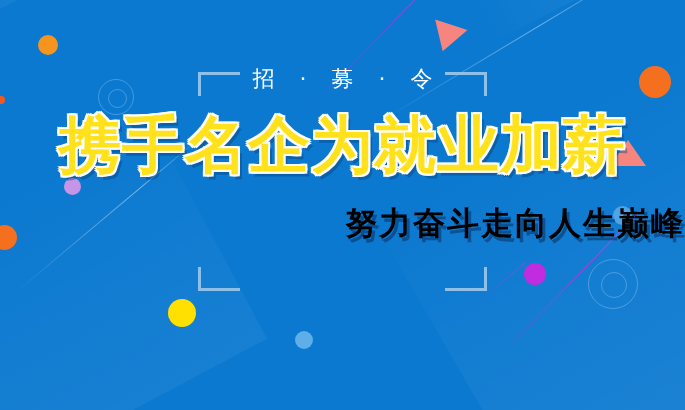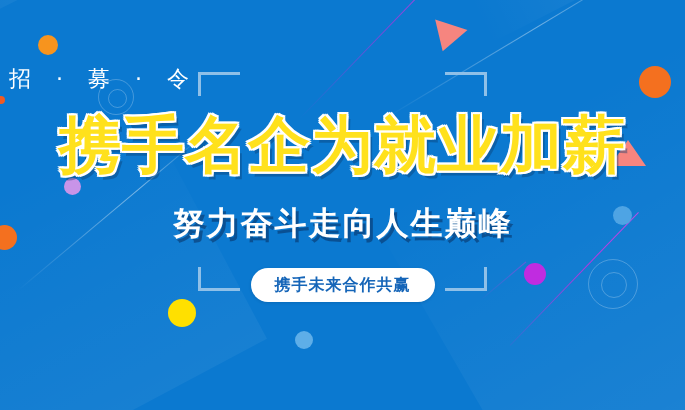--- a/index.html
+++ b/index.html
@@ -137,20 +137,21 @@
   .bracket.tr i.v { right: 0; top: 0; width: 3px; height: 24px; }
   .bracket.bl i.h { left: 0; bottom: 0; width: 42px; height: 3px; }
   .bracket.bl i.v { left: 0; bottom: 0; width: 3px; height: 24px; }
   .bracket.br i.h { right: 0; bottom: 0; width: 42px; height: 3px; }
   .bracket.br i.v { right: 0; bottom: 0; width: 3px; height: 24px; }
 
   
   .eyebrow {
     position: absolute;
     left: 0; right: 0; top: 68px;
+    text-align: center;
     color: #ffffff;
     font-size: 22px;
     letter-spacing: 9px;
     font-weight: 400;
     text-indent: 9px;
     line-height: 1;
     z-index: 6;
   }
 
   .headline {
@@ -262,19 +263,16 @@
       <i class="h" style="background: rgb(143, 192, 232);"></i>
       <i class="v" style="background: rgb(143, 192, 232);"></i>
     </div>
   <div class="bracket br" style="left:445px; top:267px;">
       <i class="h" style="background: rgb(143, 192, 232);"></i>
       <i class="v" style="background: rgb(143, 192, 232);"></i>
     </div>
 
   <div class="eyebrow">招 · 募 · 令</div>
   <div class="headline" style="color: rgb(255, 225, 28);">携手名企为就业加薪</div>
-  <div class="subhead" style="color: #ffffff;">努力奋斗走向人生巅峰</div>
-
-  <div class="pill" style="background: rgb(255, 255, 255);">
-    <span style="color: rgb(21, 101, 184);">携手未来合作共赢</span>
-  </div>
+  <div class="subhead" style="color: #000000; text-align: right;">努力奋斗走向人生巅峰</div>
+
 
 </div>
 
 </body></html>

